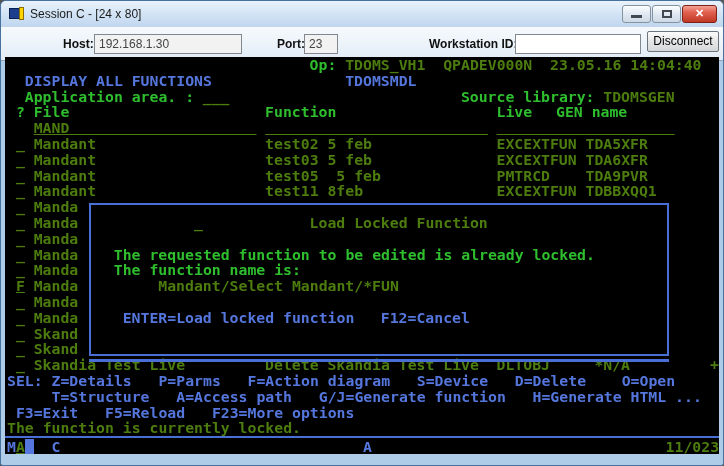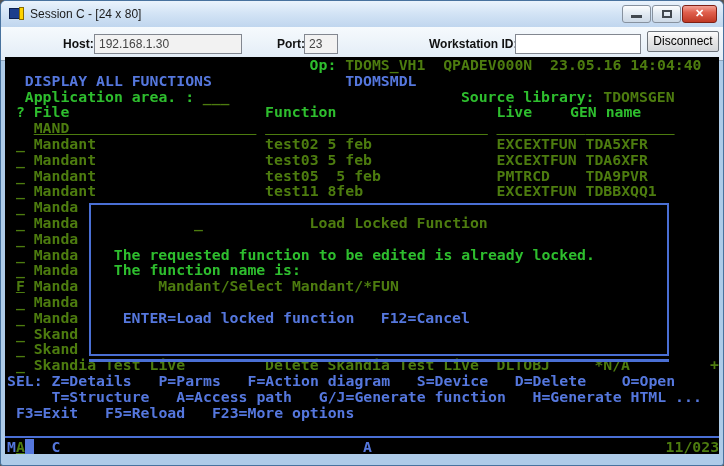--- a/index.html
+++ b/index.html
@@ -118,21 +118,21 @@
         <span class="seg w" style="left: 340.2px; top: 0px;">TDOMS_VH1  QPADEV000N  23.05.16 14:04:40</span>
         <span class="seg b" style="left: 19.8px; top: 15.8px;">DISPLAY ALL FUNCTIONS</span>
         <span class="seg b" style="left: 340.2px; top: 15.8px;">TDOMSMDL</span>
         <span class="seg g" style="left: 19.8px; top: 31.6px;">Application area. :</span>
         <span class="seg w" style="left: 197.8px; top: 31.6px;">___</span>
         <span class="seg g" style="left: 455.9px; top: 31.6px;">Source library:</span>
         <span class="seg w" style="left: 598.3px; top: 31.6px; text-align: right;">TDOMSGEN</span>
         <span class="seg g" style="left: 10.9px; top: 47.4px;">? File</span>
         <span class="seg g" style="left: 260.1px; top: 47.4px;">Function</span>
         <span class="seg g" style="left: 491.5px; top: 47.4px;">Live</span>
-        <span class="seg g" style="left: 565px; top: 47.4px;">GEN name</span>
+        <span class="seg g" style="left: 551px; top: 47.4px;">GEN name</span>
         <span class="seg w u" style="left: 28.7px; top: 63.2px;">MAND                     </span>
         <span class="seg w u" style="left: 260.1px; top: 63.2px;">                         </span>
         <span class="seg w u" style="left: 491.5px; top: 63.2px;">          </span>
         <span class="seg w u" style="left: 580.5px; top: 63.2px;">          </span>
         <span class="seg w" style="left: 10.9px; top: 79px;">_</span>
         <span class="seg w" style="left: 28.7px; top: 79px;">Mandant</span>
         <span class="seg w" style="left: 260.1px; top: 79px;">test02 5 feb</span>
         <span class="seg w" style="left: 491.5px; top: 79px;">EXCEXTFUN</span>
         <span class="seg w" style="left: 580.5px; top: 79px;">TDA5XFR</span>
         <span class="seg w" style="left: 10.9px; top: 94.8px;">_</span>
@@ -172,20 +172,21 @@
         <span class="seg w" style="left: 28.7px; top: 284.4px;">Skand</span>
         <span class="seg w" style="left: 10.9px; top: 300.2px;">_</span>
         <span class="seg w" style="left: 28.7px; top: 300.2px;">Skandia Test Live</span>
         <span class="seg w" style="left: 260.1px; top: 300.2px;">Delete Skandia Test Live</span>
         <span class="seg w" style="left: 491.5px; top: 300.2px;">DLTOBJ</span>
         <span class="seg w" style="left: 589.4px; top: 300.2px;">*N/A</span>
         <span class="seg w" style="left: 705.1px; top: 300.2px;">+</span>
         <span class="seg b" style="left: 2px; top: 316px;">SEL: Z=Details   P=Parms   F=Action diagram   S=Device   D=Delete    O=Open</span>
         <span class="seg b" style="left: 46.5px; top: 331.8px;">T=Structure   A=Access path   G/J=Generate function   H=Generate HTML ...</span>
         <span class="seg b" style="left: 10.9px; top: 347.6px;">F3=Exit   F5=Reload   F23=More options</span>
+        <span class="seg w" style="left: 2px; top: 363.4px;">The function is currently locked.</span>
       </div>
     <div class="dialog-box"></div>
     <div id="dialog-text">
         <span class="seg w" style="left: 188.9px; top: 158px;">_</span>
         <span class="seg w" style="left: 304.6px; top: 158px;">Load Locked Function</span>
         <span class="seg g" style="left: 108.8px; top: 189.6px;">The requested function to be edited is already locked.</span>
         <span class="seg g" style="left: 108.8px; top: 205.4px;">The function name is:</span>
         <span class="seg w" style="left: 153.3px; top: 221.2px;">Mandant/Select Mandant/*FUN</span>
         <span class="seg b" style="left: 117.7px; top: 252.8px;">ENTER=Load locked function</span>
         <span class="seg b" style="left: 375.8px; top: 252.8px;">F12=Cancel</span>

